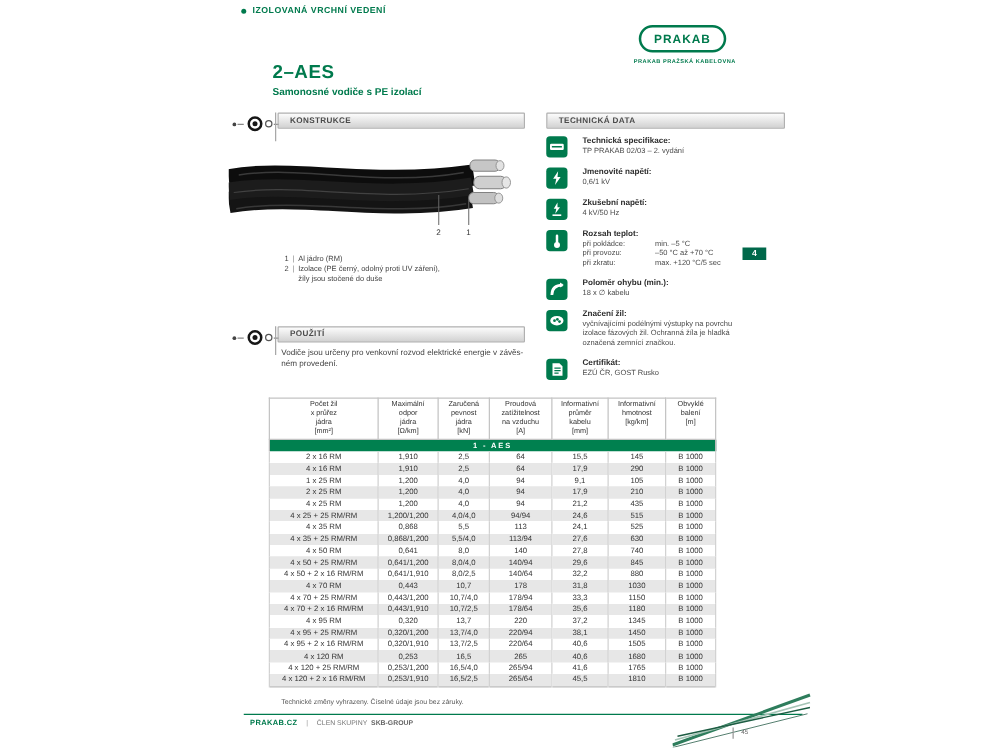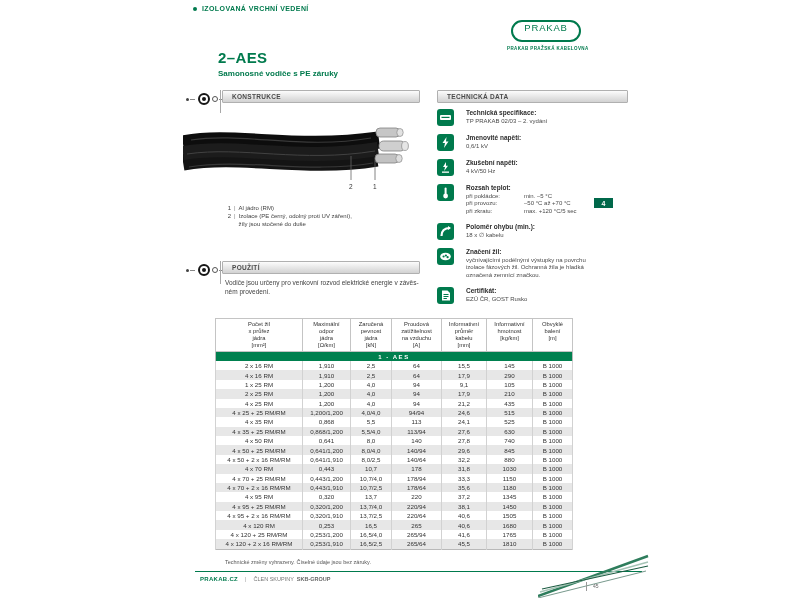--- a/index.html
+++ b/index.html
@@ -9,21 +9,21 @@
     font-family:"Liberation Sans","DejaVu Sans",sans-serif;
   }
   .abs{position:absolute;}
 
   
   .category{left:193px;top:5px;font-size:7px;font-weight:bold;color:#007a4d;letter-spacing:.4px;display:flex;align-items:center;}
   .bullet{width:4px;height:4px;border-radius:50%;background:#007a4d;display:inline-block;margin-right:5px;}
 
   
   .logo{left:511px;top:20px;width:66px;height:18px;border:2.5px solid #007a4d;border-radius:11px;
-        display:flex;justify-content:center;color:#007a4d;font-weight:normal;
+        display:flex;align-items:center;justify-content:center;color:#007a4d;font-weight:bold;
         font-size:9.5px;letter-spacing:.8px;background:#fff;}
   .logo-caption{left:507px;top:46px;font-size:4.5px;font-weight:bold;color:#007a4d;letter-spacing:.4px;}
 
   
   .title{left:218px;top:49px;font-size:15px;font-weight:bold;color:#007a4d;letter-spacing:.4px;}
   .subtitle{left:218px;top:69px;font-size:8px;font-weight:bold;color:#007a4d;}
 
   
   .sec-bar{height:13px;background:linear-gradient(#fcfcfc,#d2d2d2);border:1px solid #b0b0b0;
            box-sizing:border-box;display:flex;align-items:center;padding-left:9px;
@@ -85,21 +85,21 @@
   <span class="bullet"></span>
   <span>IZOLOVANÁ VRCHNÍ VEDENÍ</span>
 </div>
 
 <div class="abs logo">
   <span>PRAKAB</span>
 </div>
 <div class="abs logo-caption">PRAKAB PRAŽSKÁ KABELOVNA</div>
 
 <div class="abs title">2–AES</div>
-<div class="abs subtitle">Samonosné vodiče s PE záruky</div>
+<div class="abs subtitle">Samonosné vodiče s PE izolací</div>
 
 <div class="abs dots" style="left:186px;top:93px;">
   <span class="dot-s"></span>
     <span class="dash"></span>
     <span class="dot-ring"></span>
     <span class="dot-o"></span>
     <span class="dash"></span>
 </div>
 <div class="abs vline" style="left:220px;top:90px;height:23px;"></div>
 <div class="abs sec-bar" style="left:222px;top:90px;width:198px;">

